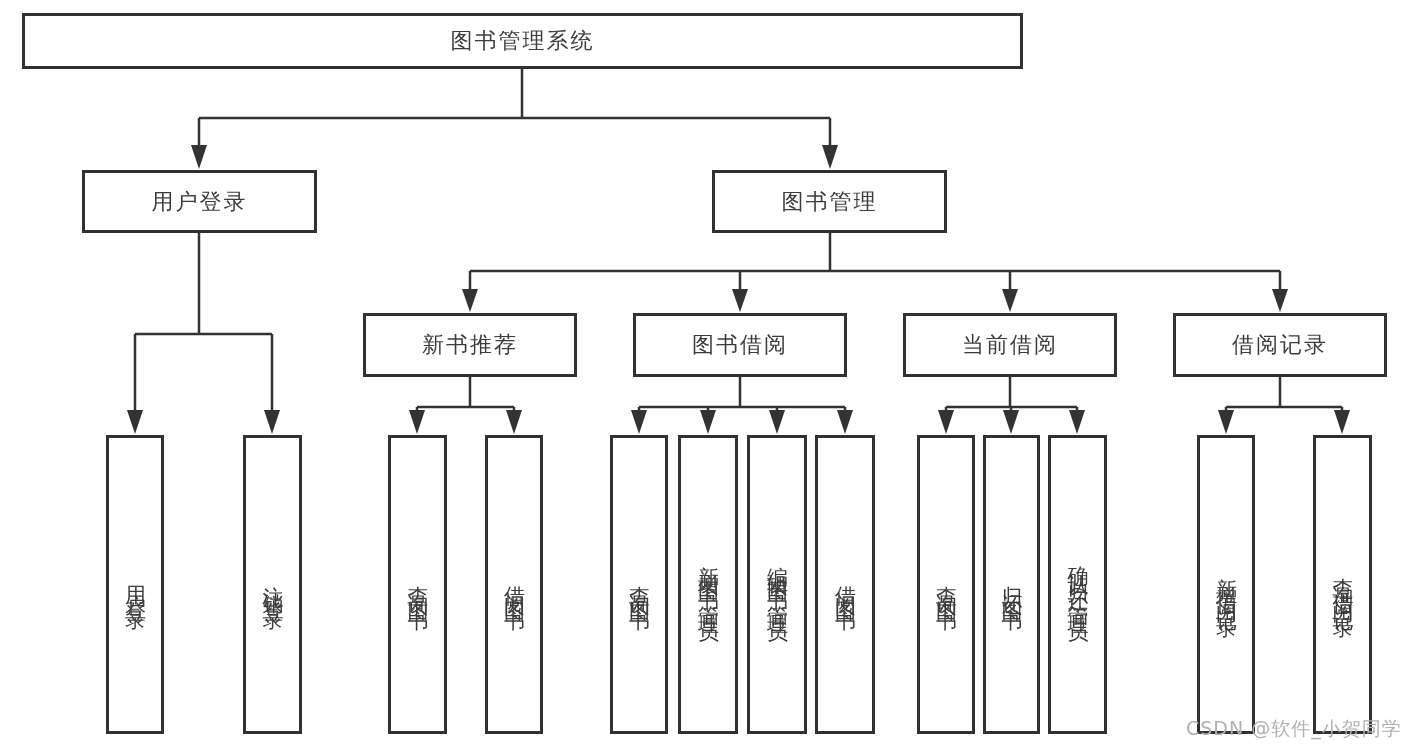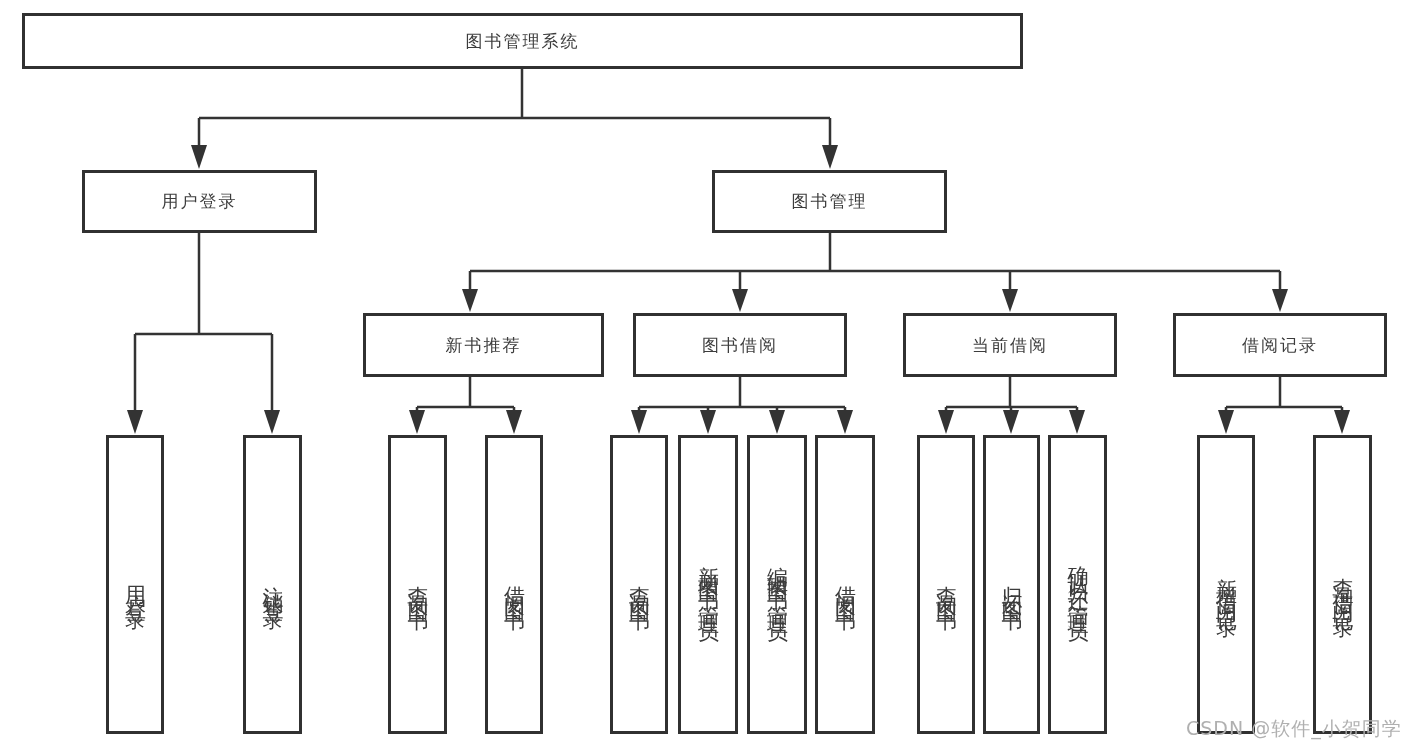--- a/index.html
+++ b/index.html
@@ -6,31 +6,31 @@
   .canvas{
     position:relative;width:1405px;height:747px;background:#ffffff;
     font-family:"DejaVu Sans","Liberation Sans",sans-serif;overflow:hidden;
   }
   .connectors{position:absolute;left:0;top:0;z-index:1;}
   .box{
     position:absolute;box-sizing:border-box;border:3px solid #313131;background:#ffffff;
     display:flex;align-items:center;justify-content:center;
     color:#3c3c3c;z-index:2;text-align:center;
   }
-  .hbox{font-size:17px;letter-spacing:2px;}
+  .hbox{font-size:22px;letter-spacing:2px;}
   .vbox{
     top:435px;height:299px;
     writing-mode:vertical-rl;text-orientation:mixed;
     font-size:21px;letter-spacing:8px;line-height:1;
   }
   
   #n-root{left:22px;top:13px;width:1001px;height:56px;}
   #n-l2a{left:82px; top:170px;width:235px;height:63px;}
   #n-l2b{left:712px;top:170px;width:235px;height:63px;}
-  #n-l3a{left:363px; top:313px;width:241px;height:64px;}
+  #n-l3a{left:363px; top:313px;width:214px;height:64px;}
   #n-l3b{left:633px; top:313px;width:214px;height:64px;}
   #n-l3c{left:903px; top:313px;width:214px;height:64px;}
   #n-l3d{left:1173px;top:313px;width:214px;height:64px;}
   
   #n-a1{left:106px;width:58px;}
   #n-a2{left:243px;width:59px;}
   #n-b1{left:388px;width:59px;}
   #n-b2{left:485px;width:58px;}
   #n-c1{left:610px;width:58px;}
   #n-c2{left:678px;width:60px;}

